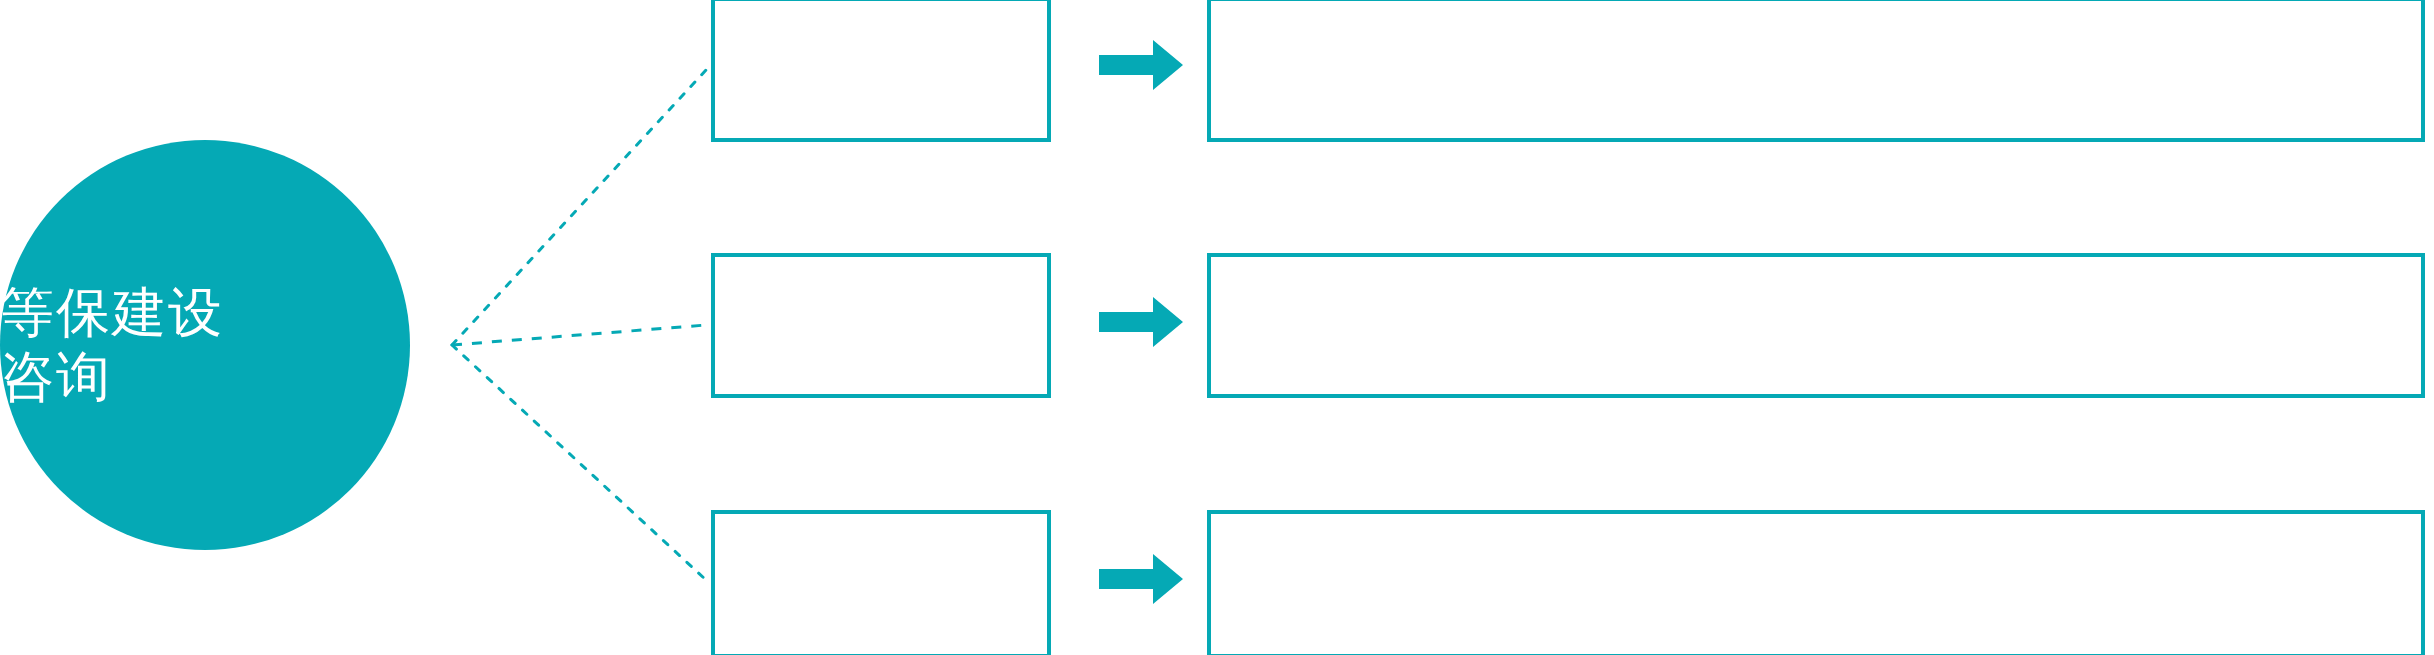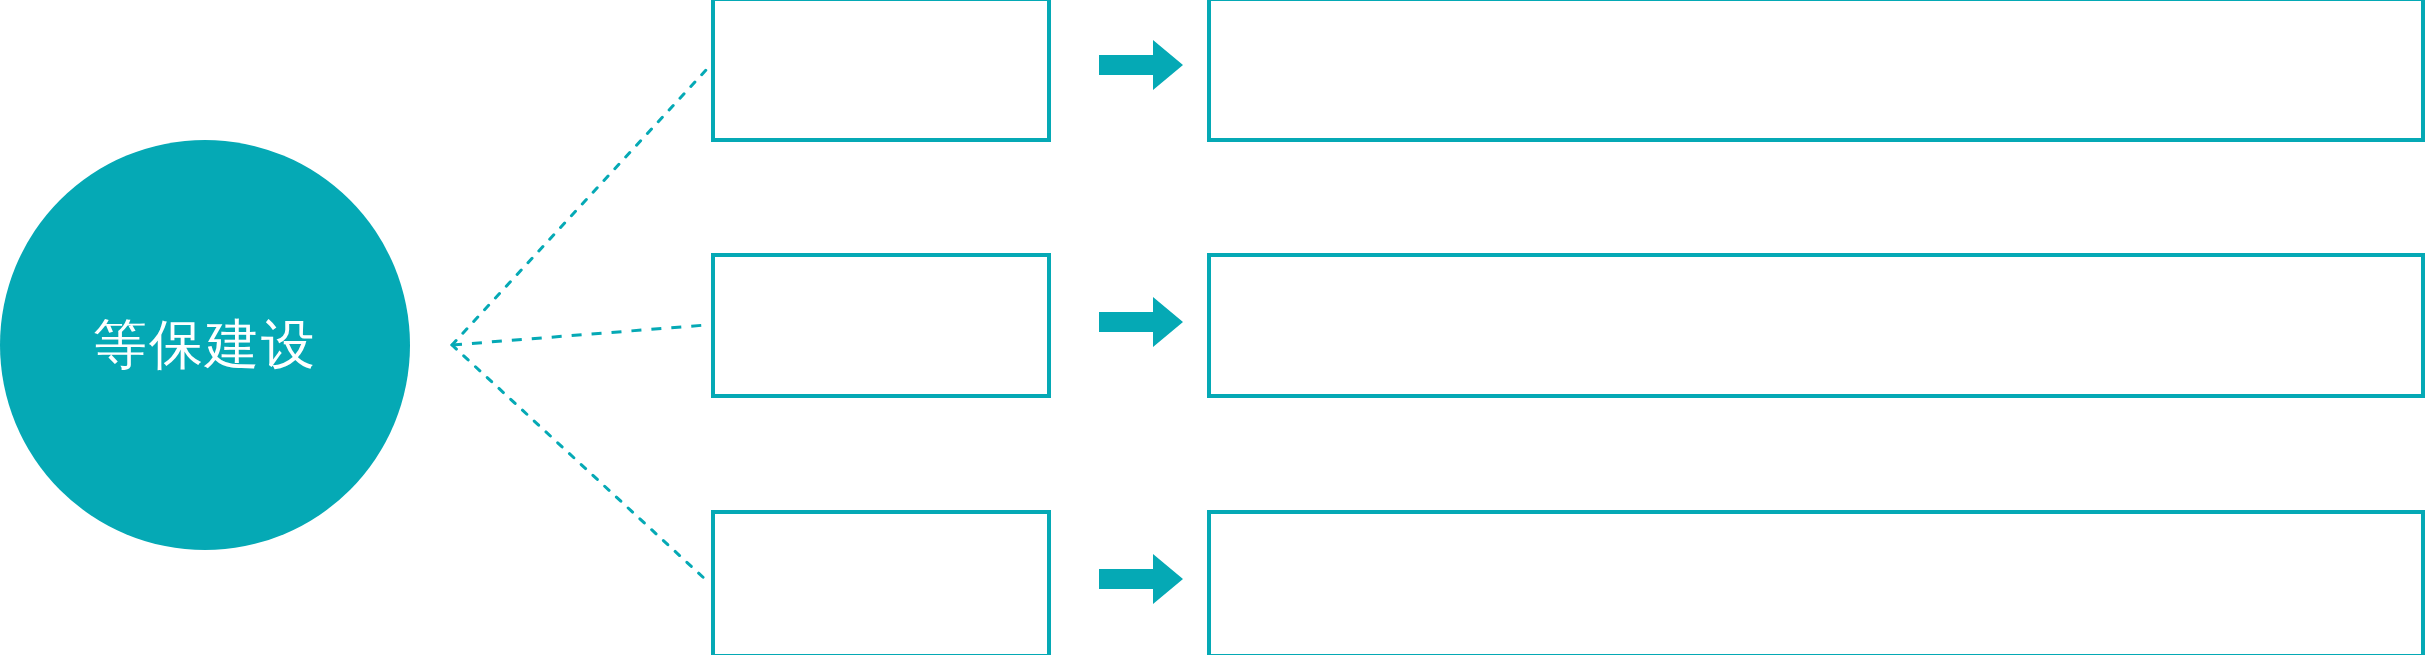--- a/index.html
+++ b/index.html
@@ -21,21 +21,21 @@
   .hub-circle {
     position: absolute;
     left: 0px;
     top: 140px;
     width: 410px;
     height: 410px;
     border-radius: 50%;
     background: #05a9b5;
     display: flex;
     flex-direction: column;
-    align-items: center;
+    align-items: flex-start;
     justify-content: center;
     box-sizing: border-box;
   }
   .hub-line {
     color: #ffffff;
     font-size: 54px;
     line-height: 1.18;
     letter-spacing: 2px;
     font-weight: 400;
     white-space: nowrap;
@@ -85,20 +85,21 @@
 <div id="canvas">
 
   <svg class="connectors" viewBox="0 0 2434 655" width="2434" height="655" xmlns="http://www.w3.org/2000/svg">
     <line x1="452" y1="345" x2="706" y2="70" stroke="#05a9b5" stroke-width="3" stroke-dasharray="6 10" stroke-linecap="round"></line>
     <line x1="452" y1="345" x2="706" y2="325" stroke="#05a9b5" stroke-width="3" stroke-dasharray="10 10" stroke-linecap="butt"></line>
     <line x1="452" y1="345" x2="706" y2="580" stroke="#05a9b5" stroke-width="3" stroke-dasharray="6 10" stroke-linecap="round"></line>
   </svg>
 
   <div class="hub-circle">
     <span class="hub-line">等保建设</span>
+    <span class="hub-line">咨询</span>
   </div>
 
   <div class="node-box small-box row-1">
     <span class="box-text"></span>
   </div>
   <svg class="arrow arrow-r1" viewBox="0 0 84 54" xmlns="http://www.w3.org/2000/svg">
     <path d="M0 17 L54 17 L54 2 L84 27 L54 52 L54 37 L0 37 Z" fill="#05a9b5"></path>
   </svg>
   <div class="node-box large-box row-1">
     <span class="box-text"></span>

